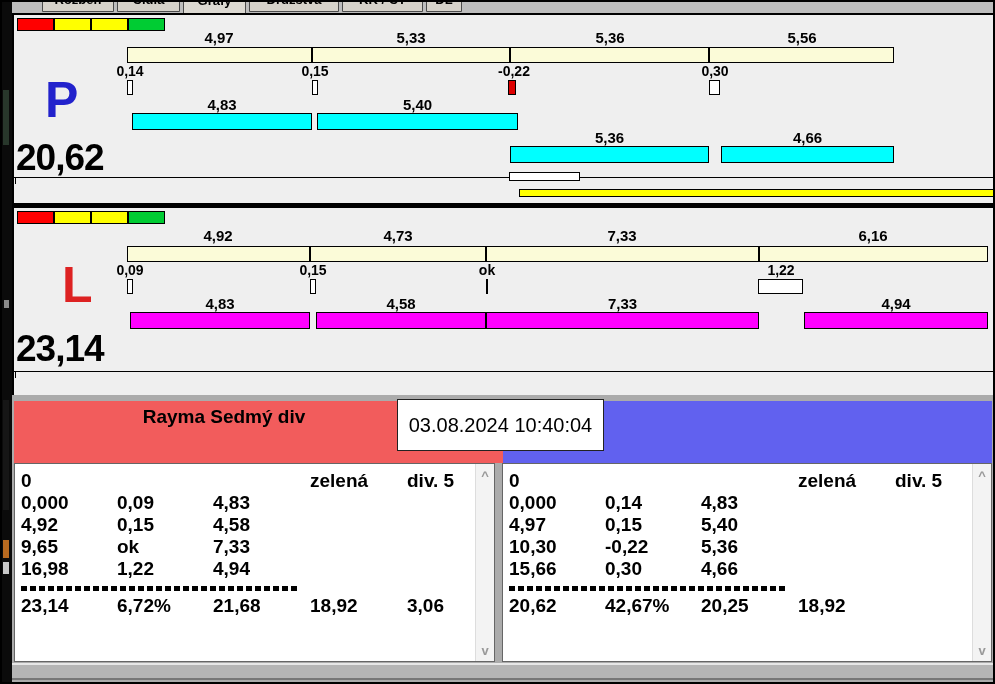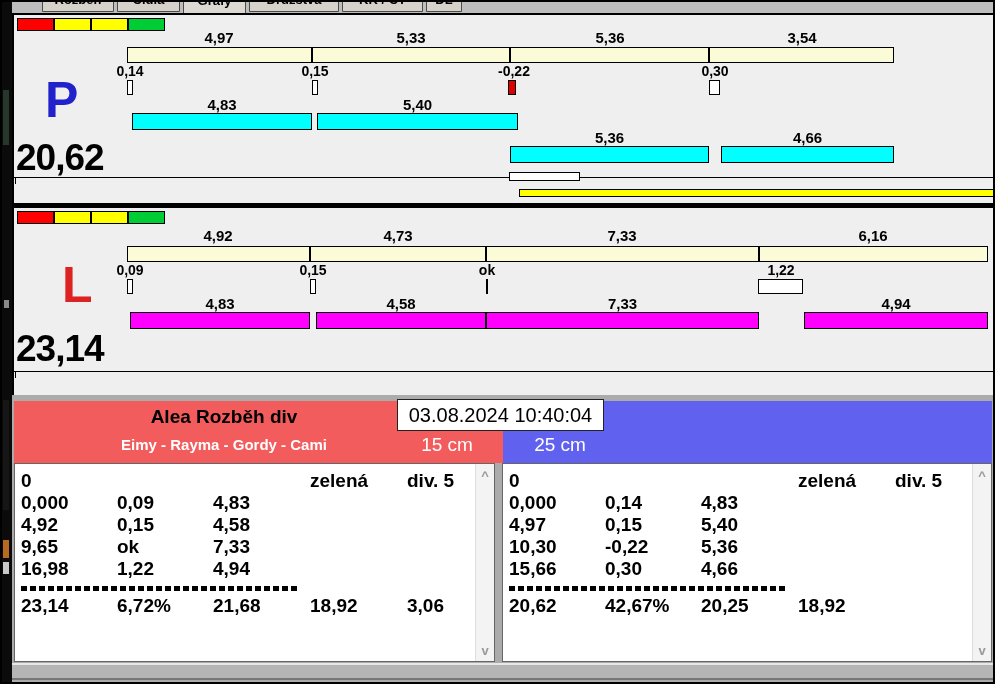--- a/index.html
+++ b/index.html
@@ -39,21 +39,21 @@
   .lane-tick{position:absolute;left:1px;width:1px;height:6px;background:#000;}
   #white-marker{position:absolute;left:495px;top:157px;width:71px;height:9px;background:#fff;border:1px solid #000;box-sizing:border-box;z-index:3;}
   #yellow-bar{position:absolute;left:505px;top:174px;width:480px;height:8px;background:#ffff00;border:1px solid #000;box-sizing:border-box;}
   
   .team-header{position:absolute;top:401px;height:62px;}
   #header-left{left:14px;width:489px;}
   #header-right{left:503px;width:489px;}
   .team-name{position:absolute;top:5px;font-size:19px;font-weight:bold;color:#000;text-align:center;}
   .team-dogs{position:absolute;top:35px;font-size:15px;font-weight:bold;color:#fff;text-align:center;}
   .team-height{position:absolute;top:33px;font-size:19px;font-weight:normal;color:#fff;text-align:center;}
-  #timestamp-box{position:absolute;left:397px;top:399px;width:207px;height:32px;background:#fff;
+  #timestamp-box{position:absolute;left:397px;top:399px;width:207px;height:52px;background:#fff;
      border:1px solid #222;box-sizing:border-box;display:flex;align-items:center;justify-content:center;
      font-size:20px;color:#000;z-index:6;}
   
   .team-table{position:absolute;top:463px;height:199px;background:#fff;border:1px solid #666;
       box-sizing:border-box;overflow:hidden;}
   #table-left{left:14px;width:481px;}
   #table-right{left:502px;width:490px;}
   .cell{position:absolute;font-size:19px;font-weight:bold;color:#000;line-height:20px;white-space:pre;}
   .dashline{position:absolute;height:5px;width:277px;
       background:repeating-linear-gradient(90deg,#000 0 6px,transparent 6px 9px);}
@@ -97,21 +97,21 @@
     <div class="lane-total" style="top: 124px;">20,62</div>
     <div class="seg-bar" style="left: 113px; top: 32px; width: 767px;">
       <div class="seg-cell" style="left: 0px; width: 185px;"></div>
       <div class="seg-cell" style="left: 185px; width: 198px;"></div>
       <div class="seg-cell" style="left: 383px; width: 199px;"></div>
       <div class="seg-cell" style="left: 582px; width: 184px;"></div>
     </div>
     <div class="t-label" style="left: 165px; top: 15px; width: 80px;">4,97</div>
     <div class="t-label" style="left: 357px; top: 15px; width: 80px;">5,33</div>
     <div class="t-label" style="left: 556px; top: 15px; width: 80px;">5,36</div>
-    <div class="t-label" style="left: 748px; top: 15px; width: 80px;">3,54</div>
+    <div class="t-label" style="left: 748px; top: 15px; width: 80px;">5,56</div>
     <div class="tickbox" style="left: 113px; top: 65px; width: 6px;"></div>
     <div class="r-label" style="left: 86px; top: 49px; width: 60px;">0,14</div>
     <div class="tickbox" style="left: 298px; top: 65px; width: 6px;"></div>
     <div class="r-label" style="left: 271px; top: 49px; width: 60px;">0,15</div>
     <div class="tickbox" style="left: 494px; top: 65px; width: 8px; background: rgb(221, 0, 0);"></div>
     <div class="r-label" style="left: 470px; top: 49px; width: 60px;">-0,22</div>
     <div class="tickbox" style="left: 695px; top: 65px; width: 11px;"></div>
     <div class="r-label" style="left: 671px; top: 49px; width: 60px;">0,30</div>
     <div class="run-label" style="left: 118px; top: 82px; width: 180px;">4,83</div>
     <div class="run-bar" style="left: 118px; top: 98px; width: 180px; background: rgb(0, 255, 255);"></div>
@@ -158,22 +158,21 @@
     <div class="run-bar" style="left: 302px; top: 104px; width: 170px; background: rgb(255, 0, 255);"></div>
     <div class="run-label" style="left: 472px; top: 88px; width: 273px;">7,33</div>
     <div class="run-bar" style="left: 472px; top: 104px; width: 273px; background: rgb(255, 0, 255);"></div>
     <div class="run-label" style="left: 790px; top: 88px; width: 184px;">4,94</div>
     <div class="run-bar" style="left: 790px; top: 104px; width: 184px; background: rgb(255, 0, 255);"></div>
     <div class="lane-line" style="top: 163px;"></div>
     <div class="lane-tick" style="top: 164px;"></div>
   </div>
 
 <div class="team-header" id="header-left" style="background: rgb(242, 92, 92);">
-  <div class="team-name" style="left:0;width:420px;">Alea Rozběh div</div>
-  <div class="team-dogs" style="left:0;width:420px;">Eimy - Rayma - Gordy - Cami</div>
+  <div class="team-name" style="left:0;width:420px;">Rayma Sedmý div</div>
   <div class="team-height" style="left:383px;width:100px;">15 cm</div>
 </div>
 
 <div class="team-header" id="header-right" style="background: rgb(97, 97, 239);">
   <div class="team-height" style="left:2px;width:110px;">25 cm</div>
 </div>
 
 <div id="timestamp-box">03.08.2024 10:40:04</div>
 
 <div class="team-table" id="table-left">

